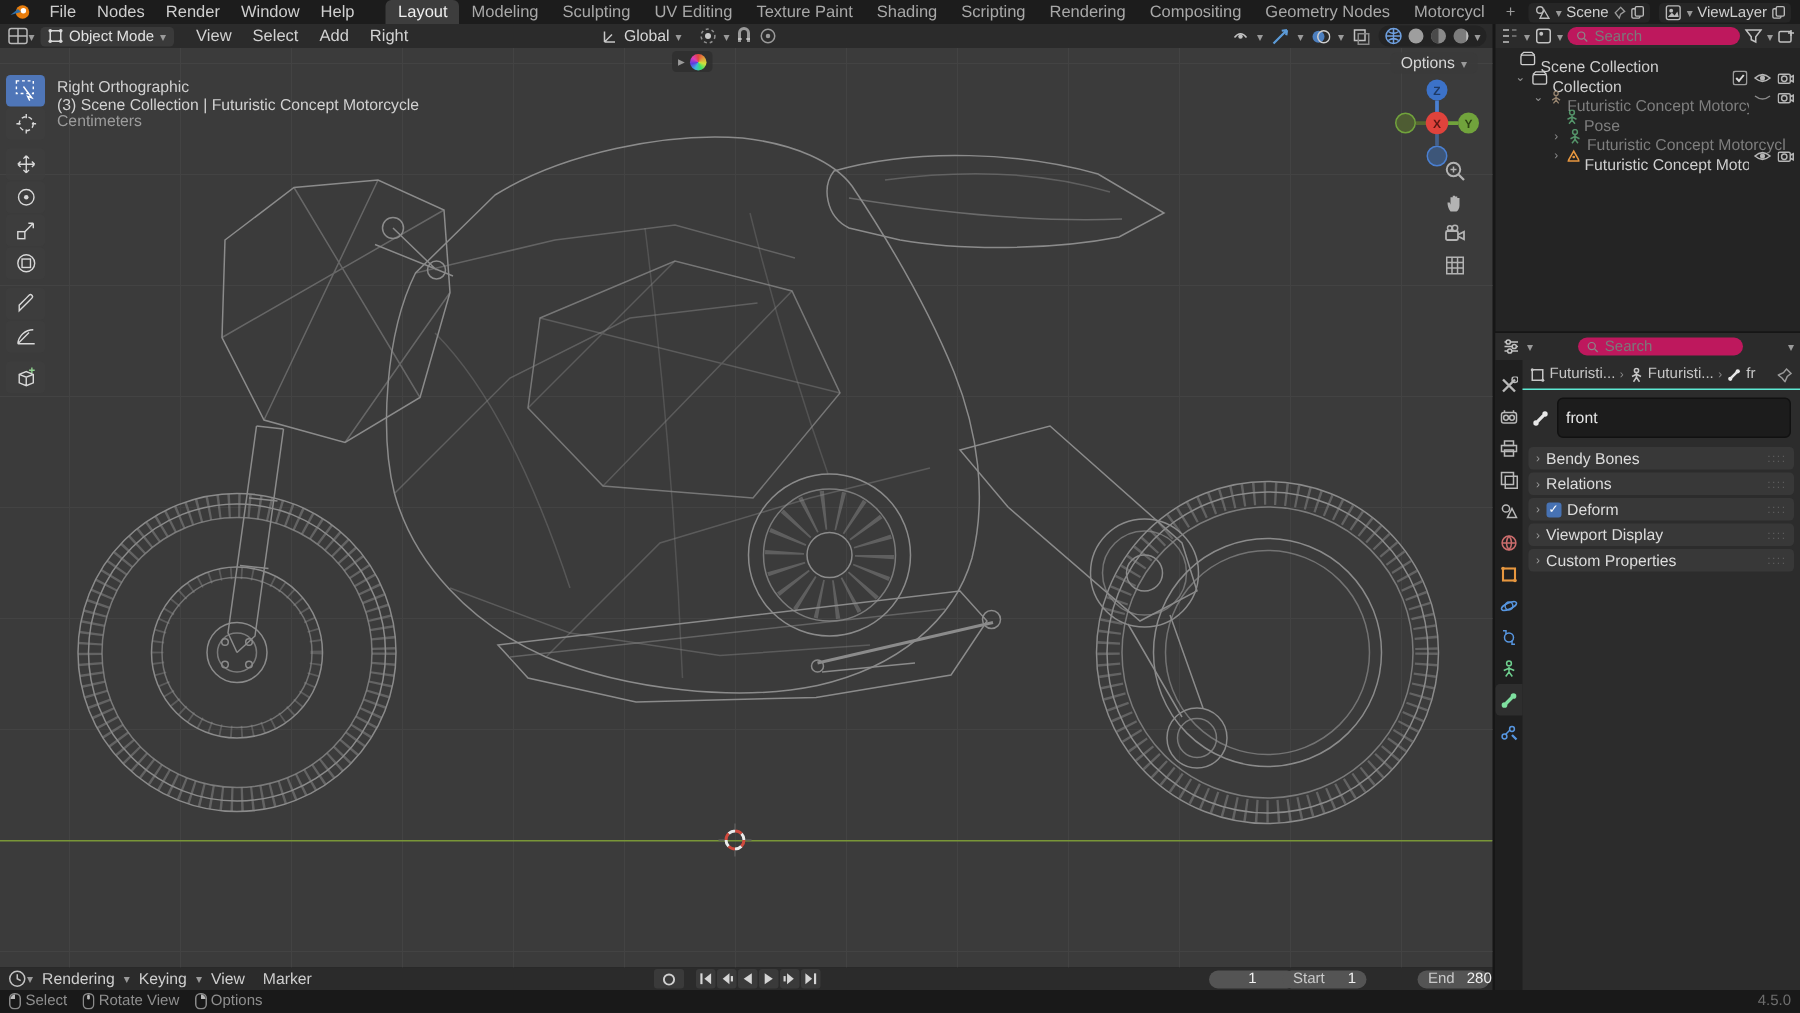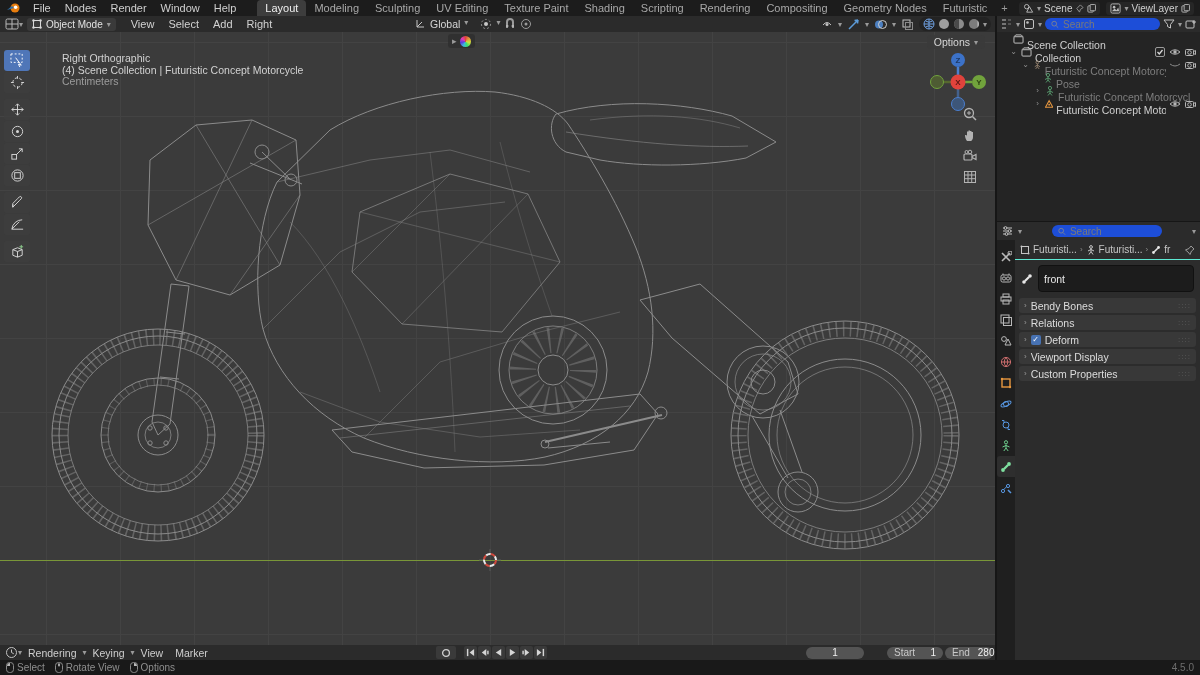--- a/index.html
+++ b/index.html
@@ -25,41 +25,41 @@
   
   #hdr-vp { position:absolute; left:0; top:16px; width:995px; height:16px; background:#2b2b2b;
             display:flex; align-items:center; font-size:11px; z-index:25; }
   #hdr-vp .menu { padding:0 7px; color:#d2d2d2; }
   #hdr-ol { position:absolute; left:997px; top:16px; width:203px; height:16px; background:#2b2b2b;
             display:flex; align-items:center; z-index:25; padding:0 3px; gap:3px; }
   .mode-btn { display:flex; align-items:center; gap:4px; background:#3a3a3a; border-radius:3px;
               height:13px; padding:0 5px; margin-left:4px; font-size:10px; color:#e2e2e2; }
   #hdr-vp-right { margin-left:auto; display:flex; align-items:center; gap:5px; padding-right:4px; }
   .hicon { display:flex; align-items:center; }
-  .search-box { flex:1; display:flex; align-items:center; gap:4px; background:#1d4ed8;
+  .search-box { flex:1; display:flex; align-items:center; gap:4px; background:#be185d;
                 border-radius:8px; height:12px; padding:0 6px; }
   .search-box input { background:transparent; border:none; outline:none; color:#bbb;
                       font-size:10px; width:100%; font-family:"Liberation Sans",sans-serif; }
   .search-box input::placeholder { color:#7a7a7a; }
 
   
   #viewport { position:absolute; left:0; top:32px; width:995px; height:613px; overflow:hidden;
               background-color:#3b3b3b;
               background-image: linear-gradient(#434343 1px, transparent 1px),
                                 linear-gradient(90deg,#434343 1px, transparent 1px);
               background-size:74px 74px; background-position:-28px 10px; }
   #axis-y { position:absolute; left:0; top:528px; width:100%; height:1px; background:#7c9b38; opacity:.95; }
   #vp-options { position:absolute; right:10px; top:3px; height:14px; background:#3a3a3ae0;
                 border-radius:4px; display:flex; align-items:center; gap:4px; padding:0 7px;
                 font-size:10.5px; color:#d6d6d6; }
   #vp-collapsed { position:absolute; left:448px; top:2px; height:14px; display:flex; align-items:center;
                   gap:3px; background:#2e2e2ecc; border-radius:3px; padding:0 4px; color:#9a9a9a; font-size:9px; }
   #matcap-ball { width:11px; height:11px; border-radius:50%;
                  background: conic-gradient(#e0453c,#e09a3c,#cfe03c,#3ce06a,#3cb9e0,#5a3ce0,#e03cb9,#e0453c); }
-  #overlay-text { position:absolute; left:38px; top:21px; font-size:10.5px; line-height:11.5px;margin-left:24px; }
+  #overlay-text { position:absolute; left:38px; top:21px; font-size:10.5px; line-height:11.5px; }
   #overlay-text .l1,#overlay-text .l2 { color:#d2d2d2; }
   #overlay-text .l3 { color:#9c9c9c; }
 
   
   #vp-tools { position:absolute; left:4px; top:18px; display:flex; flex-direction:column; gap:1px; }
   .tgap { height:4px; }
   .tool-btn { width:26px; height:21px; background:#3e3e3ecc; border-radius:3px;
               display:flex; align-items:center; justify-content:center; }
   .tool-btn.active { background:#4f76b8; }
 
@@ -137,21 +137,21 @@
     <span class="wstab active">Layout</span>
     <span class="wstab">Modeling</span>
     <span class="wstab">Sculpting</span>
     <span class="wstab">UV Editing</span>
     <span class="wstab">Texture Paint</span>
     <span class="wstab">Shading</span>
     <span class="wstab">Scripting</span>
     <span class="wstab">Rendering</span>
     <span class="wstab">Compositing</span>
     <span class="wstab">Geometry Nodes</span>
-    <span class="wstab">Futuristic</span>
+    <span class="wstab">Motorcycl</span>
     <span class="wstab plus">+</span>
   </div>
   <div id="topbar-right">
     <div class="id-block">
       <svg width="11" height="11" viewBox="0 0 12 12">
         <circle cx="4" cy="4" r="2.4" fill="none" stroke="#bbb"></circle>
         <path d="M7,4 L10.5,10 H4 Z" fill="none" stroke="#bbb"></path>
       </svg>
       <span class="chev">▾</span>
       <span>Scene</span>
@@ -194,21 +194,21 @@
         <circle cx="8.5" cy="8.5" r="1.2" fill="#d8d8d8"></circle>
     </svg>
     <span>Object Mode</span>
     <span class="chev">▾</span>
   </div>
   <span class="menu" style="margin-left:8px">View</span>
   <span class="menu">Select</span>
   <span class="menu">Add</span>
   <span class="menu">Right</span>
 
-  <div style="position:absolute;left:415px;display:flex;align-items:flex-start;gap:4px;">
+  <div style="position:absolute;left:401px;display:flex;align-items:center;gap:4px;">
     <svg width="11" height="11" viewBox="0 0 11 11">
       <path d="M2,9 L2,2 M2,9 L9,9 M2,9 L7,4" stroke="#c8c8c8" fill="none"></path>
     </svg>
     <span style="font-size:10.5px;color:#d5d5d5">Global</span>
     <span class="chev">▾</span>
     <svg width="12" height="12" viewBox="0 0 12 12" style="margin-left:8px">
       <circle cx="6" cy="6" r="2" fill="#c8c8c8"></circle>
         <circle cx="6" cy="6" r="4.6" fill="none" stroke="#909090" stroke-dasharray="2 2"></circle>
     </svg>
     <span class="chev">▾</span>
@@ -380,21 +380,21 @@
   </svg>
 
   <svg class="abs" style="left:478px;top:516px" width="24" height="24" viewBox="0 0 24 24">
     <circle cx="12" cy="12" r="6" fill="none" stroke="#d04a3e" stroke-width="2" stroke-dasharray="4.7 4.7"></circle>
     <circle cx="12" cy="12" r="6" fill="none" stroke="#eaeaea" stroke-width="2" stroke-dasharray="4.7 4.7" stroke-dashoffset="4.7"></circle>
     <path d="M12,1 V5 M12,19 V23 M1,12 H5 M19,12 H23" stroke="#5a5a5a"></path>
   </svg>
 
   <div id="overlay-text">
     <div class="l1">Right Orthographic</div>
-    <div class="l2">(4) Scene Collection | Futuristic Concept Motorcycle</div>
+    <div class="l2">(3) Scene Collection | Futuristic Concept Motorcycle</div>
     <div class="l3">Centimeters</div>
   </div>
 
   <div id="vp-collapsed">
     <span>▸</span>
     <div id="matcap-ball"></div>
   </div>
 
   <div id="vp-options">
     <span>Options</span>
@@ -806,21 +806,21 @@
           <path d="M1,1 L6,5 L1,9 Z" fill="#d5d5d5"></path>
           <rect x="7.4" y="1" width="1.6" height="8" fill="#d5d5d5"></rect>
         </svg>
     </div>
   </div>
 
   <div class="tl-field" style="left:806px;width:58px">
     <span>1</span>
   </div>
 
-  <div class="tl-field" style="left:887px;width:56px;justify-content:space-between;padding:0 7px">
+  <div class="tl-field" style="left:855px;width:56px;justify-content:space-between;padding:0 7px">
     <span style="color:#c9c9c9">Start</span>
     <span>1</span>
   </div>
   <div class="tl-field" style="left:945px;width:48px;justify-content:space-between;padding:0 7px">
     <span style="color:#c9c9c9">End</span>
     <span>280</span>
   </div>
 </div>
 
 <div id="statusbar">

